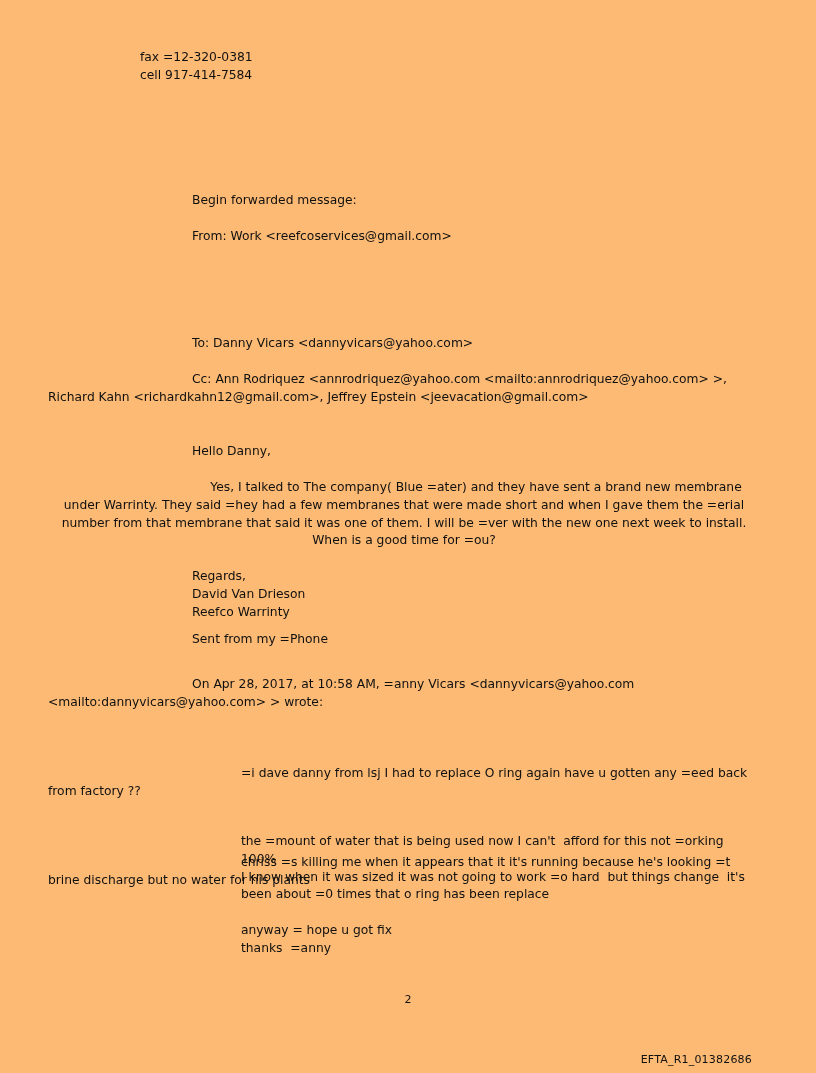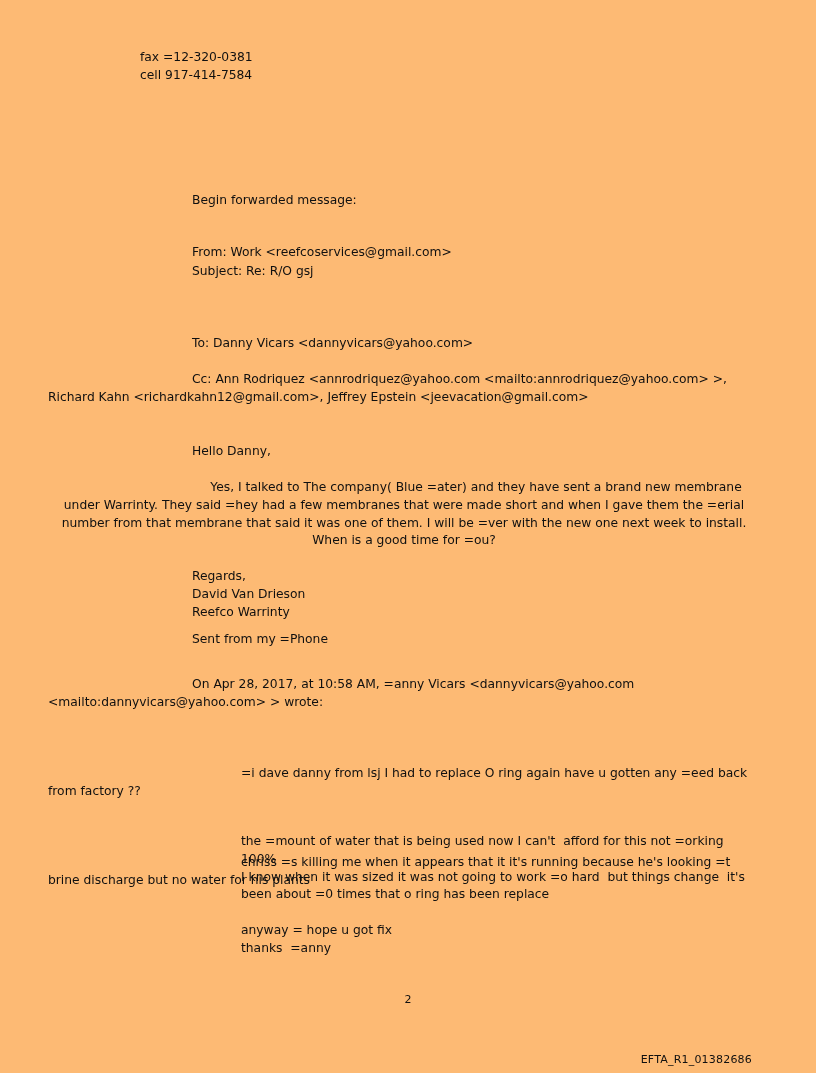--- a/index.html
+++ b/index.html
@@ -69,23 +69,22 @@
 <body>
 
 <div class="page">
   <div class="doc">
 
     <div class="blk indent-head" style="top:49px; width:560px;">fax =12-320-0381
 cell 917-414-7584</div>
 
     <div class="blk indent-body" style="top:192px; width:560px;">Begin forwarded message:</div>
 
-    <div class="blk indent-body" style="top:244px; width:560px;">From: Work &lt;reefcoservices@gmail.com&gt;</div>
+    <div class="blk indent-body" style="top:228px; width:560px;">From: Work &lt;reefcoservices@gmail.com&gt;</div>
 
-    <div class="blk indent-body" style="top:263px; width:560px;">Subject: Re: R/O gsj</div>
 
 
     <div class="blk indent-body" style="top:335px; width:560px;">To: Danny Vicars &lt;dannyvicars@yahoo.com&gt;</div>
 
     <div class="blk full" style="top:371px; text-indent:144px;">Cc: Ann Rodriquez &lt;annrodriquez@yahoo.com &lt;mailto:annrodriquez@yahoo.com&gt; &gt;, Richard Kahn &lt;richardkahn12@gmail.com&gt;, Jeffrey Epstein &lt;jeevacation@gmail.com&gt;</div>
 
     <div class="blk indent-body" style="top:443px; width:560px;">Hello Danny,</div>
 
     <div class="blk full" style="top:479px; text-indent:144px;text-align:center;">Yes, I talked to The company( Blue =ater) and they have sent a brand new membrane under Warrinty. They said =hey had a few membranes that were made short and when I gave them the =erial number from that membrane that said it was one of them. I will be =ver with the new one next week to install. When is a good time for =ou?</div>
 

